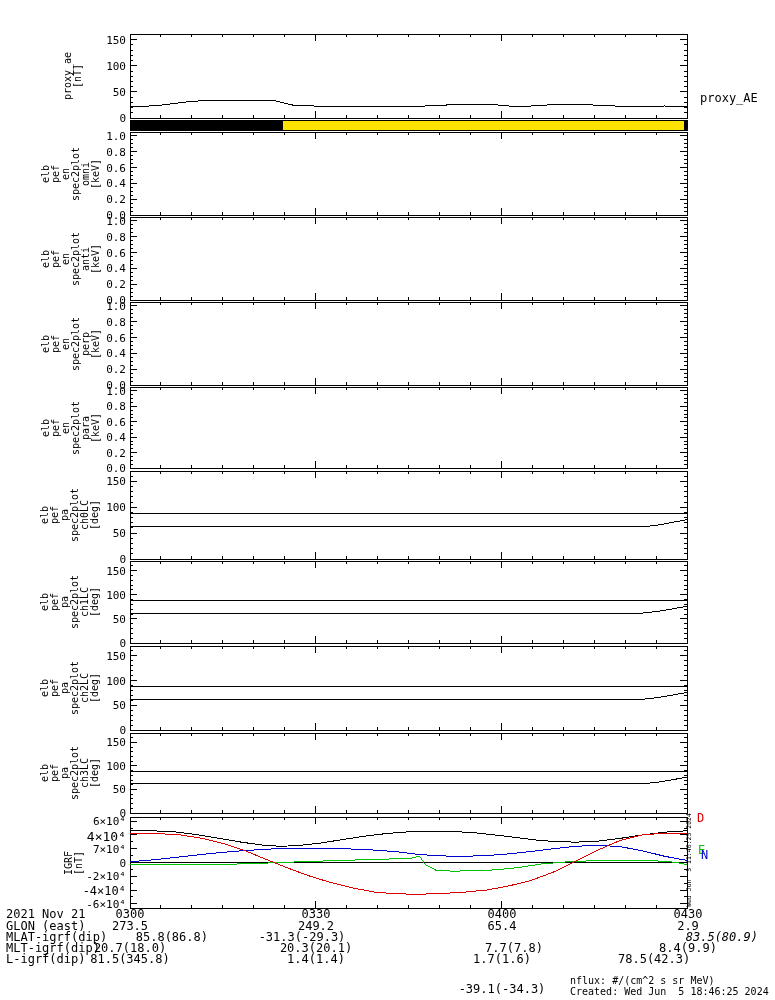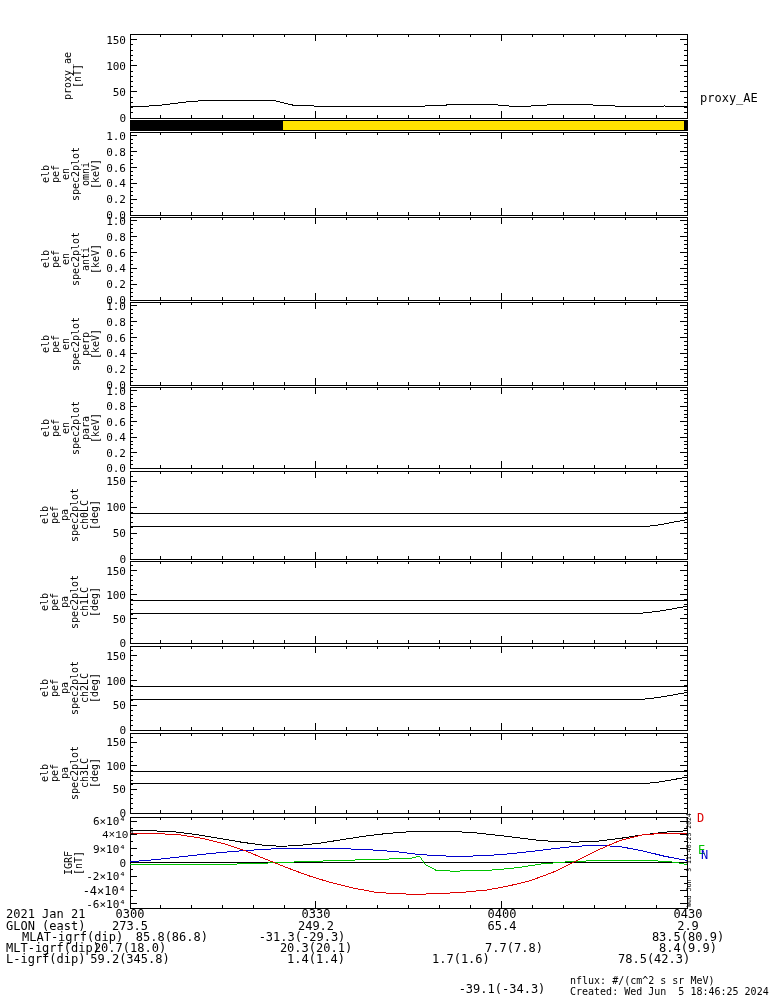--- a/index.html
+++ b/index.html
@@ -840,46 +840,46 @@
     <div class="lab" style="left: 66px; top: 759.941px; width: 60px; text-align: right; font-size: 11px;">100</div>
     <div class="lab" style="left: 66px; top: 783.471px; width: 60px; text-align: right; font-size: 11px;">50</div>
     <div class="lab" style="left: 66px; top: 807px; width: 60px; text-align: right; font-size: 11px;">0</div>
     <div class="lab" style="left: 30px; top: 743px; width: 80px; height: 60px; line-height: 10px; font-size: 10px; text-align: center; transform: rotate(-90deg);">elb
 pef
 pa
 spec2plot
 ch3LC
 [deg]</div>
     <div class="lab" style="left: 66px; top: 815.136px; width: 60px; text-align: right; font-size: 11px;">6×10⁴</div>
-    <div class="lab" style="left: 75px; top: 828.924px; width: 60px; text-align: right; font-size: 11px; font-family: Liberation Mono, monospace;">4×10⁴</div>
-    <div class="lab" style="left: 66px; top: 842.712px; width: 60px; text-align: right; font-size: 11px;">9×10⁴</div>
+    <div class="lab" style="left: 66px; top: 828.924px; width: 60px; text-align: right; font-size: 13px;">4×10⁴</div>
+    <div class="lab" style="left: 66px; top: 842.712px; width: 60px; text-align: right; font-size: 11px;">7×10⁴</div>
     <div class="lab" style="left: 66px; top: 856.5px; width: 60px; text-align: right; font-size: 11px;">0</div>
     <div class="lab" style="left: 66px; top: 870.288px; width: 60px; text-align: right; font-size: 11px;">-2×10⁴</div>
     <div class="lab" style="left: 66px; top: 884.076px; width: 60px; text-align: right; font-size: 12px;">-4×10⁴</div>
     <div class="lab" style="left: 66px; top: 897.864px; width: 60px; text-align: right; font-size: 11px;">-6×10⁴</div>
     <div class="lab" style="left: 27.5px; top: 852.5px; width: 91px; height: 20px; line-height: 10px; font-size: 10px; text-align: center; transform: rotate(-90deg);">IGRF
 [nT]</div>
-    <div class="lab" style="left: 6px; top: 909px; font-size: 12px; line-height: 11px;">2021 Jan 21</div>
+    <div class="lab" style="left: 6px; top: 909px; font-size: 12px; line-height: 11px;">2021 Nov 21</div>
     <div class="lab" style="left: 60px; top: 909px; width: 140px; text-align: center; font-size: 12px; line-height: 11px;">0300</div>
     <div class="lab" style="left: 246px; top: 909px; width: 140px; text-align: center; font-size: 12px; line-height: 11px;">0330</div>
     <div class="lab" style="left: 432px; top: 909px; width: 140px; text-align: center; font-size: 12px; line-height: 11px;">0400</div>
     <div class="lab" style="left: 618px; top: 909px; width: 140px; text-align: center; font-size: 12px; line-height: 11px;">0430</div>
     <div class="lab" style="left: 6px; top: 921px; font-size: 12px; line-height: 11px;">GLON (east)</div>
     <div class="lab" style="left: 60px; top: 921px; width: 140px; text-align: center; font-size: 12px; line-height: 11px;">273.5</div>
     <div class="lab" style="left: 246px; top: 921px; width: 140px; text-align: center; font-size: 12px; line-height: 11px;">249.2</div>
     <div class="lab" style="left: 432px; top: 921px; width: 140px; text-align: center; font-size: 12px; line-height: 11px;">65.4</div>
     <div class="lab" style="left: 618px; top: 921px; width: 140px; text-align: center; font-size: 12px; line-height: 11px;">2.9</div>
-    <div class="lab" style="left: 22px; top: 932px; font-size: 12px; line-height: 11px;">MLAT-igrf(dip)</div>
+    <div class="lab" style="left: 6px; top: 932px; font-size: 12px; line-height: 11px;">MLAT-igrf(dip)</div>
     <div class="lab" style="left: 68px; top: 932px; width: 140px; text-align: right; font-size: 12px; line-height: 11px;">85.8(86.8)</div>
     <div class="lab" style="left: 232px; top: 932px; width: 140px; text-align: center; font-size: 12px; line-height: 11px;">-31.3(-29.3)</div>
     <div class="lab" style="left: 432px; top: 984px; width: 140px; text-align: center; font-size: 12px; line-height: 11px;">-39.1(-34.3)</div>
-    <div class="lab" style="left: 618px; top: 932px; width: 140px; text-align: center; font-size: 12px; line-height: 11px;">83.5(80.9)</div>
+    <div class="lab" style="left: 618px; top: 932px; width: 140px; text-align: right; font-size: 12px; line-height: 11px; font-style: italic;">83.5(80.9)</div>
     <div class="lab" style="left: 6px; top: 943px; font-size: 12px; line-height: 11px;">MLT-igrf(dip)</div>
     <div class="lab" style="left: 60px; top: 943px; width: 140px; text-align: center; font-size: 12px; line-height: 11px;">20.7(18.0)</div>
     <div class="lab" style="left: 246px; top: 943px; width: 140px; text-align: center; font-size: 12px; line-height: 11px;">20.3(20.1)</div>
     <div class="lab" style="left: 444px; top: 943px; width: 140px; text-align: center; font-size: 12px; line-height: 11px;">7.7(7.8)</div>
     <div class="lab" style="left: 618px; top: 943px; width: 140px; text-align: center; font-size: 12px; line-height: 11px;">8.4(9.9)</div>
     <div class="lab" style="left: 6px; top: 954px; font-size: 12px; line-height: 11px;">L-igrf(dip)</div>
-    <div class="lab" style="left: 60px; top: 954px; width: 140px; text-align: center; font-size: 12px; line-height: 11px;">59.2(345.8)</div>
+    <div class="lab" style="left: 60px; top: 954px; width: 140px; text-align: center; font-size: 12px; line-height: 11px;">81.5(345.8)</div>
     <div class="lab" style="left: 246px; top: 954px; width: 140px; text-align: center; font-size: 12px; line-height: 11px;">1.4(1.4)</div>
-    <div class="lab" style="left: 432px; top: 954px; width: 140px; text-align: left; font-size: 12px; line-height: 11px;">1.7(1.6)</div>
+    <div class="lab" style="left: 432px; top: 954px; width: 140px; text-align: center; font-size: 12px; line-height: 11px;">1.7(1.6)</div>
     <div class="lab" style="left: 618px; top: 954px; width: 140px; font-size: 12px; line-height: 11px;">78.5(42.3)</div>
   </div>
 
 </body></html>

